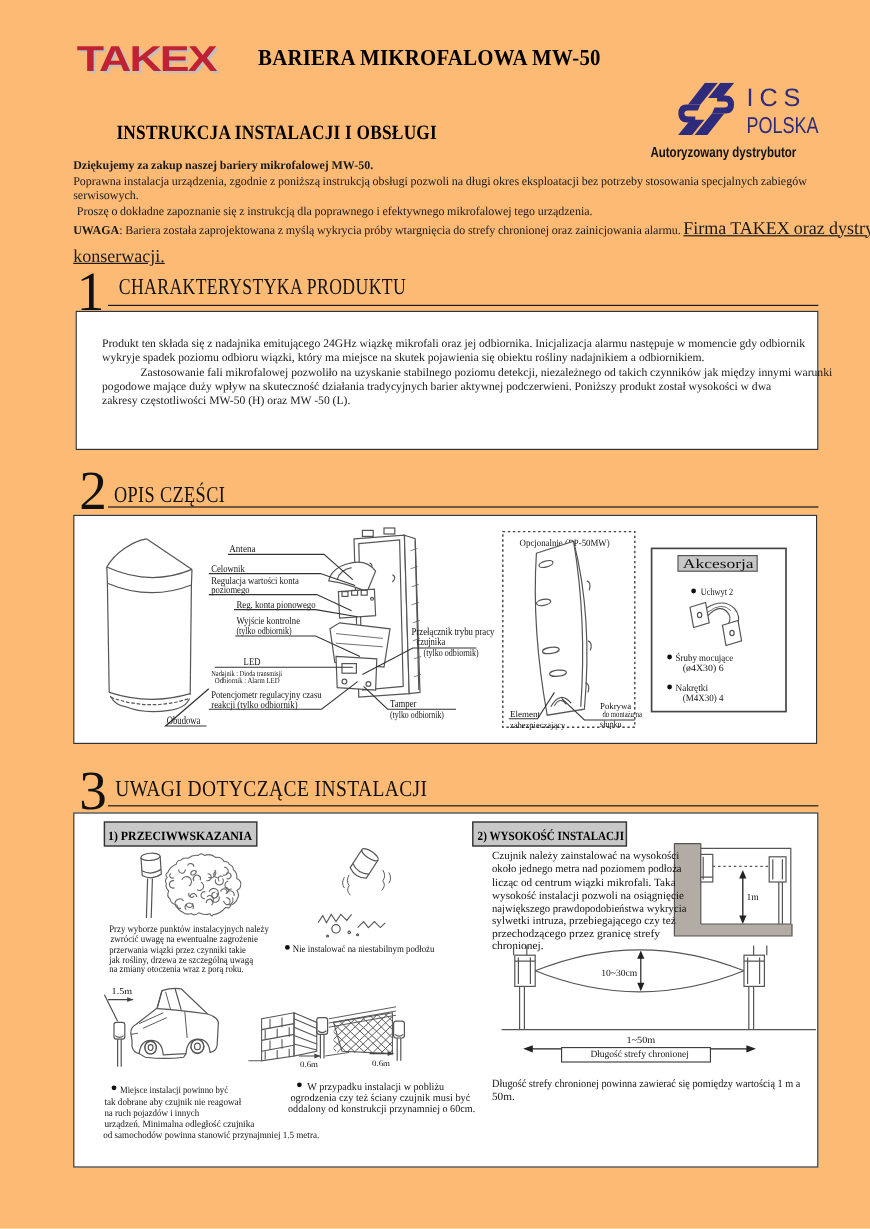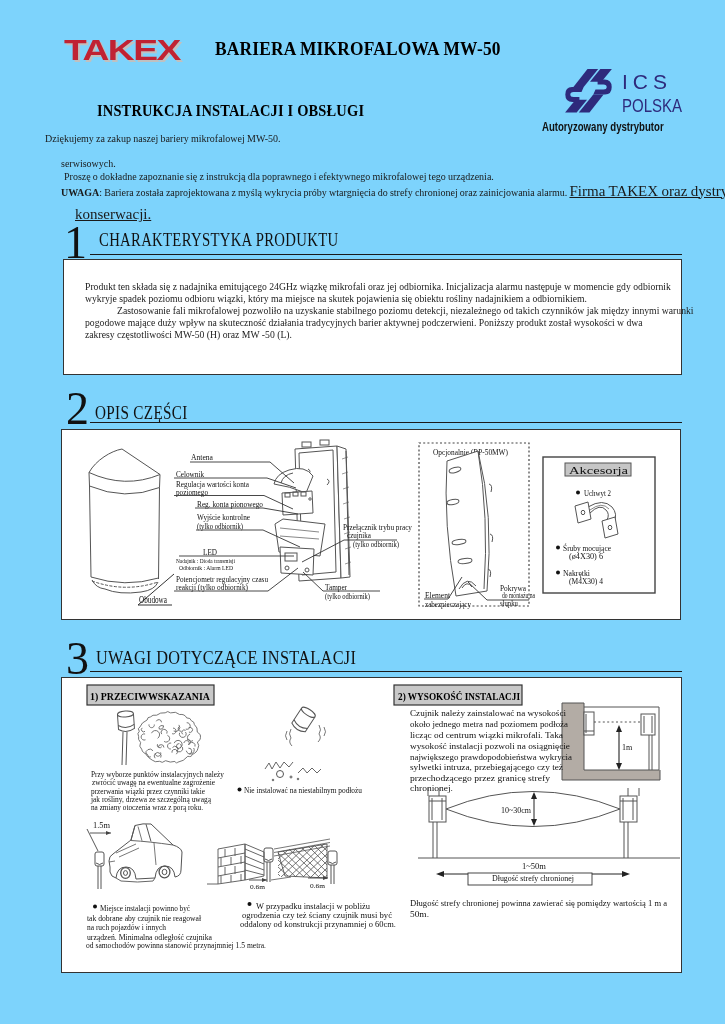--- a/index.html
+++ b/index.html
@@ -1,16 +1,16 @@
 <!DOCTYPE html>
 <html><head>
 <meta charset="utf-8">
 <style>
   html,body{margin:0;padding:0;background:#fff;}
-  #page{position:relative;width:725px;height:1024px;background:#7dd3fc;overflow:hidden;
+  #page{position:relative;width:725px;height:1024px;background:#fdba74;overflow:hidden;
         font-family:"Liberation Serif",serif;color:#1a1a1a;}
   .abs{position:absolute;white-space:nowrap;}
   .num{font-size:46px;line-height:1;font-family:"Liberation Serif",serif;color:#111;}
   .sechead{font-size:19px;letter-spacing:0.4px;color:#111;transform-origin:left top;}
   .rule{position:absolute;height:0;border-top:1.5px solid #1a1a1a;}
   .box{position:absolute;border:1.3px solid #333;background:#fff;}
   .t10{font-size:10px;word-spacing:-0.3px;}
   .b1{font-size:9.7px;}
   .t85{font-size:15px;text-decoration:underline;}
 </style>
@@ -31,25 +31,26 @@
       <polygon points="24.5,43.5 13.8,43.5 28.3,25.5 38.6,25.5"></polygon>
       <polygon points="11.7,43.5 0.1,43.5 10.5,30.8 22,30.8"></polygon>
     </g>
   </svg>
   <div class="abs" style="left:622px;top:67px;font-family:'Liberation Sans',sans-serif;font-size:21px;line-height:29px;letter-spacing:5px;color:#2e2a7c;transform:scaleX(1);transform-origin:left top;">ICS</div>
   <div class="abs" style="left:622px;top:97px;font-family:'Liberation Sans',sans-serif;font-size:19px;line-height:18px;color:#2e2a7c;transform:scaleX(0.79);transform-origin:left top;">POLSKA</div>
   <div class="abs" style="left:542px;top:120px;font-family:'Liberation Sans',sans-serif;font-weight:bold;font-size:12px;color:#111;transform:scaleX(0.80);transform-origin:left top;">Autoryzowany dystrybutor</div>
 
   <div class="abs" style="left:97px;top:101px;font-weight:bold;font-size:17px;letter-spacing:0.2px;color:#000;transform:scaleX(0.85);transform-origin:left top;">INSTRUKCJA INSTALACJI I OBSŁUGI</div>
 
-  <div class="abs t10" style="left:45px;top:133px;">Dziękujemy za zakup naszej bariery mikrofalowej MW-50.</div>
+  <div class="abs t10" style="left:61px;top:133px;font-weight:bold;">Dziękujemy za zakup naszej bariery mikrofalowej MW-50.</div>
+  <div class="abs t10" style="left:61px;top:146px;">Poprawna instalacja urządzenia, zgodnie z poniższą instrukcją obsługi pozwoli na długi okres eksploatacji bez potrzeby stosowania specjalnych zabiegów</div>
   <div class="abs t10" style="left:61px;top:158px;">serwisowych.</div>
   <div class="abs t10" style="left:64px;top:171px;">Proszę o dokładne zapoznanie się z instrukcją dla poprawnego i efektywnego mikrofalowej tego urządzenia.</div>
   <div class="abs t10" style="left:61px;top:182.5px;"><b>UWAGA</b>: Bariera została zaprojektowana z myślą wykrycia próby wtargnięcia do strefy chronionej oraz zainicjowania alarmu. <span class="t85">Firma TAKEX oraz dystrybutor</span></div>
-  <div class="abs t85" style="left:75px;top:206px;text-align:right;">konserwacji.</div>
+  <div class="abs t85" style="left:61px;top:206px;text-align:right;">konserwacji.</div>
 
   <div class="abs num" style="left:64px;top:220px;">1</div>
   <div class="abs sechead" style="left:99px;top:229px;transform:scaleX(0.775);">CHARAKTERYSTYKA PRODUKTU</div>
   <div class="rule" style="left:90px;top:254px;width:592px;"></div>
   <div class="box" style="left:63px;top:259px;width:617px;height:114px;"></div>
   <div class="abs b1" style="left:85px;top:281px;">Produkt ten składa się z nadajnika emitującego 24GHz wiązkę mikrofali oraz jej odbiornika. Inicjalizacja alarmu następuje w momencie gdy odbiornik</div>
   <div class="abs b1" style="left:85px;top:293px;">wykryje spadek poziomu odbioru wiązki, który ma miejsce na skutek pojawienia się obiektu rośliny nadajnikiem a odbiornikiem.</div>
   <div class="abs b1" style="left:85px;top:305px;margin-left:32px;">Zastosowanie fali mikrofalowej pozwoliło na uzyskanie stabilnego poziomu detekcji, niezależnego od takich czynników jak między innymi warunki</div>
   <div class="abs b1" style="left:85px;top:317px;">pogodowe mające duży wpływ na skuteczność działania tradycyjnych barier aktywnej podczerwieni. Poniższy produkt został wysokości w dwa</div>
   <div class="abs b1" style="left:85px;top:329px;">zakresy częstotliwości MW-50 (H) oraz MW -50 (L).</div>

